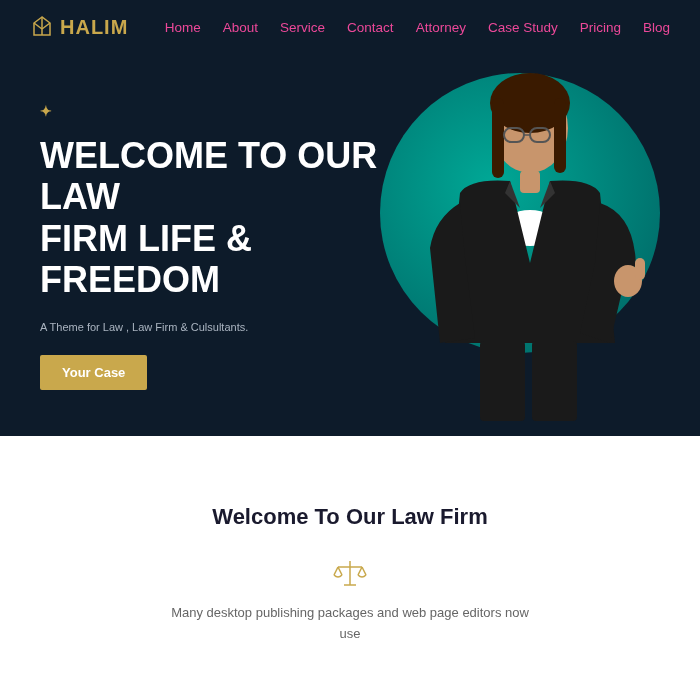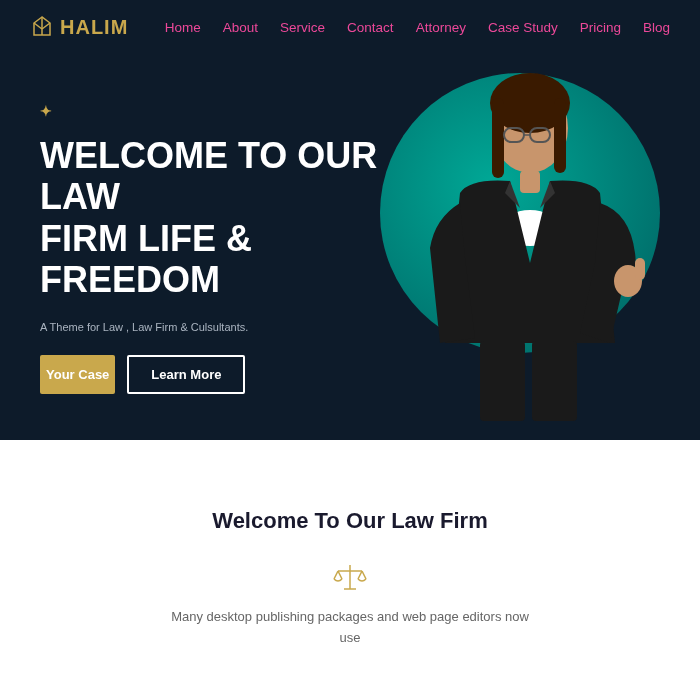--- a/index.html
+++ b/index.html
@@ -82,21 +82,21 @@
       line-height: 1.5;
     }
     .hero-buttons {
       display: flex;
       gap: 12px;
     }
     .btn-primary {
       background: #c9a84c;
       color: #fff;
       border: none;
-      padding: 10px 6px;
+      padding: 10px 22px;
       font-size: 13px;
       font-weight: 700;
       cursor: pointer;
       border-radius: 2px;
     }
     .btn-secondary {
       background: transparent;
       color: #fff;
       border: 2px solid #fff;
       padding: 10px 22px;
@@ -231,21 +231,20 @@
     <div class="hero-tag">
       <span class="hero-tag-icon">✦</span>
     </div>
     <h1 class="hero-title">
       <span>WELCOME TO OUR LAW</span><br>
       <span>FIRM LIFE &amp; FREEDOM</span>
     </h1>
     <p class="hero-subtitle">A Theme for Law , Law Firm &amp; Culsultants.</p>
     <div class="hero-buttons">
       <button class="btn-primary">Your Case</button>
-      <button class="btn-secondary">Learn More</button>
     </div>
   </div>
 </section>
 
 <div class="divider-bar"></div>
 
 <section class="welcome-section">
   <h2 class="welcome-title">Welcome To Our Law Firm</h2>
   <div class="welcome-divider">
     <svg width="40" height="28" viewBox="0 0 40 28" xmlns="http://www.w3.org/2000/svg">

